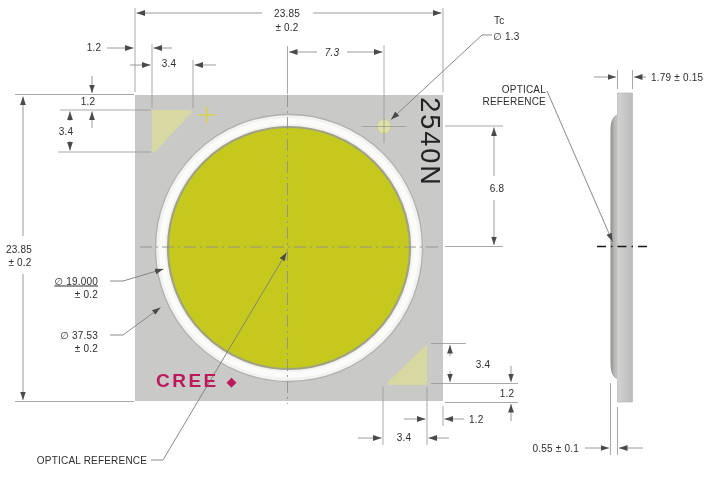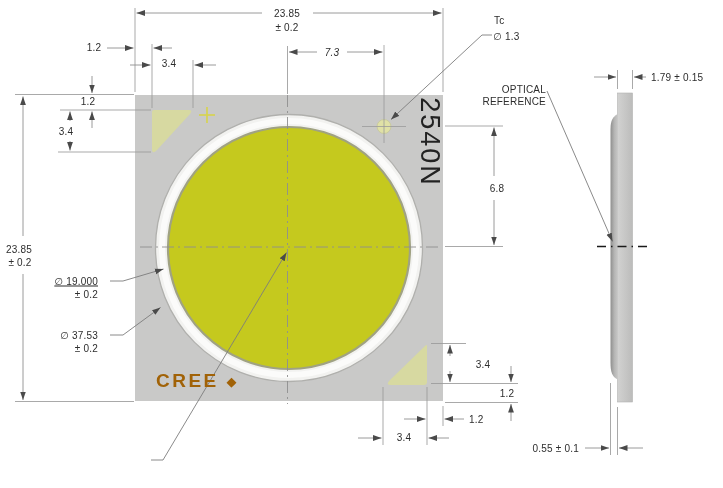--- a/index.html
+++ b/index.html
@@ -15,21 +15,21 @@
   .lbl.left{transform:translate(0,-50%);}
   .lbl.right{transform:translate(-100%,-50%);}
   .lbl.small{font-size:10px;}
   .marking{
     position:absolute;left:429px;top:142px;font-size:27px;font-weight:500;
     color:#222222;letter-spacing:2px;transform:translate(-50%,-50%) rotate(90deg);
     white-space:nowrap;
   }
   .brand{
     position:absolute;left:156px;top:381px;transform:translate(0,-50%);
-    font-size:19px;font-weight:bold;color:#a16207;letter-spacing:2.5px;white-space:nowrap;
+    font-size:19px;font-weight:bold;color:#be185d;letter-spacing:2.5px;white-space:nowrap;
   }
   .brand .mark{font-size:13px;letter-spacing:0;vertical-align:1px;}
 </style>
 </head>
 <body>
 
 <div class="canvas">
 
   <svg width="723" height="488" viewBox="0 0 723 488">
     <defs>
@@ -164,19 +164,20 @@
   <div class="lbl right" style="left:98px;top:335px;">∅ 37.53</div>
   <div class="lbl right" style="left:98px;top:348px;">± 0.2</div>
 
   <div class="lbl" style="left:497px;top:188px;">6.8</div>
 
   <div class="lbl" style="left:483px;top:364px;">3.4</div>
   <div class="lbl" style="left:507px;top:393px;">1.2</div>
   <div class="lbl left" style="left:469px;top:419px;">1.2</div>
   <div class="lbl" style="left:404px;top:437px;">3.4</div>
 
+  <div class="lbl small" style="left:92px;top:460px;">OPTICAL REFERENCE</div>
 
   <div class="lbl small right" style="left:546px;top:89px;">OPTICAL</div>
   <div class="lbl small right" style="left:546px;top:101px;">REFERENCE</div>
   <div class="lbl left" style="left:651px;top:77px;">1.79 ± 0.15</div>
   <div class="lbl right" style="left:579px;top:448px;">0.55 ± 0.1</div>
 
 </div>
 
 </body></html>

